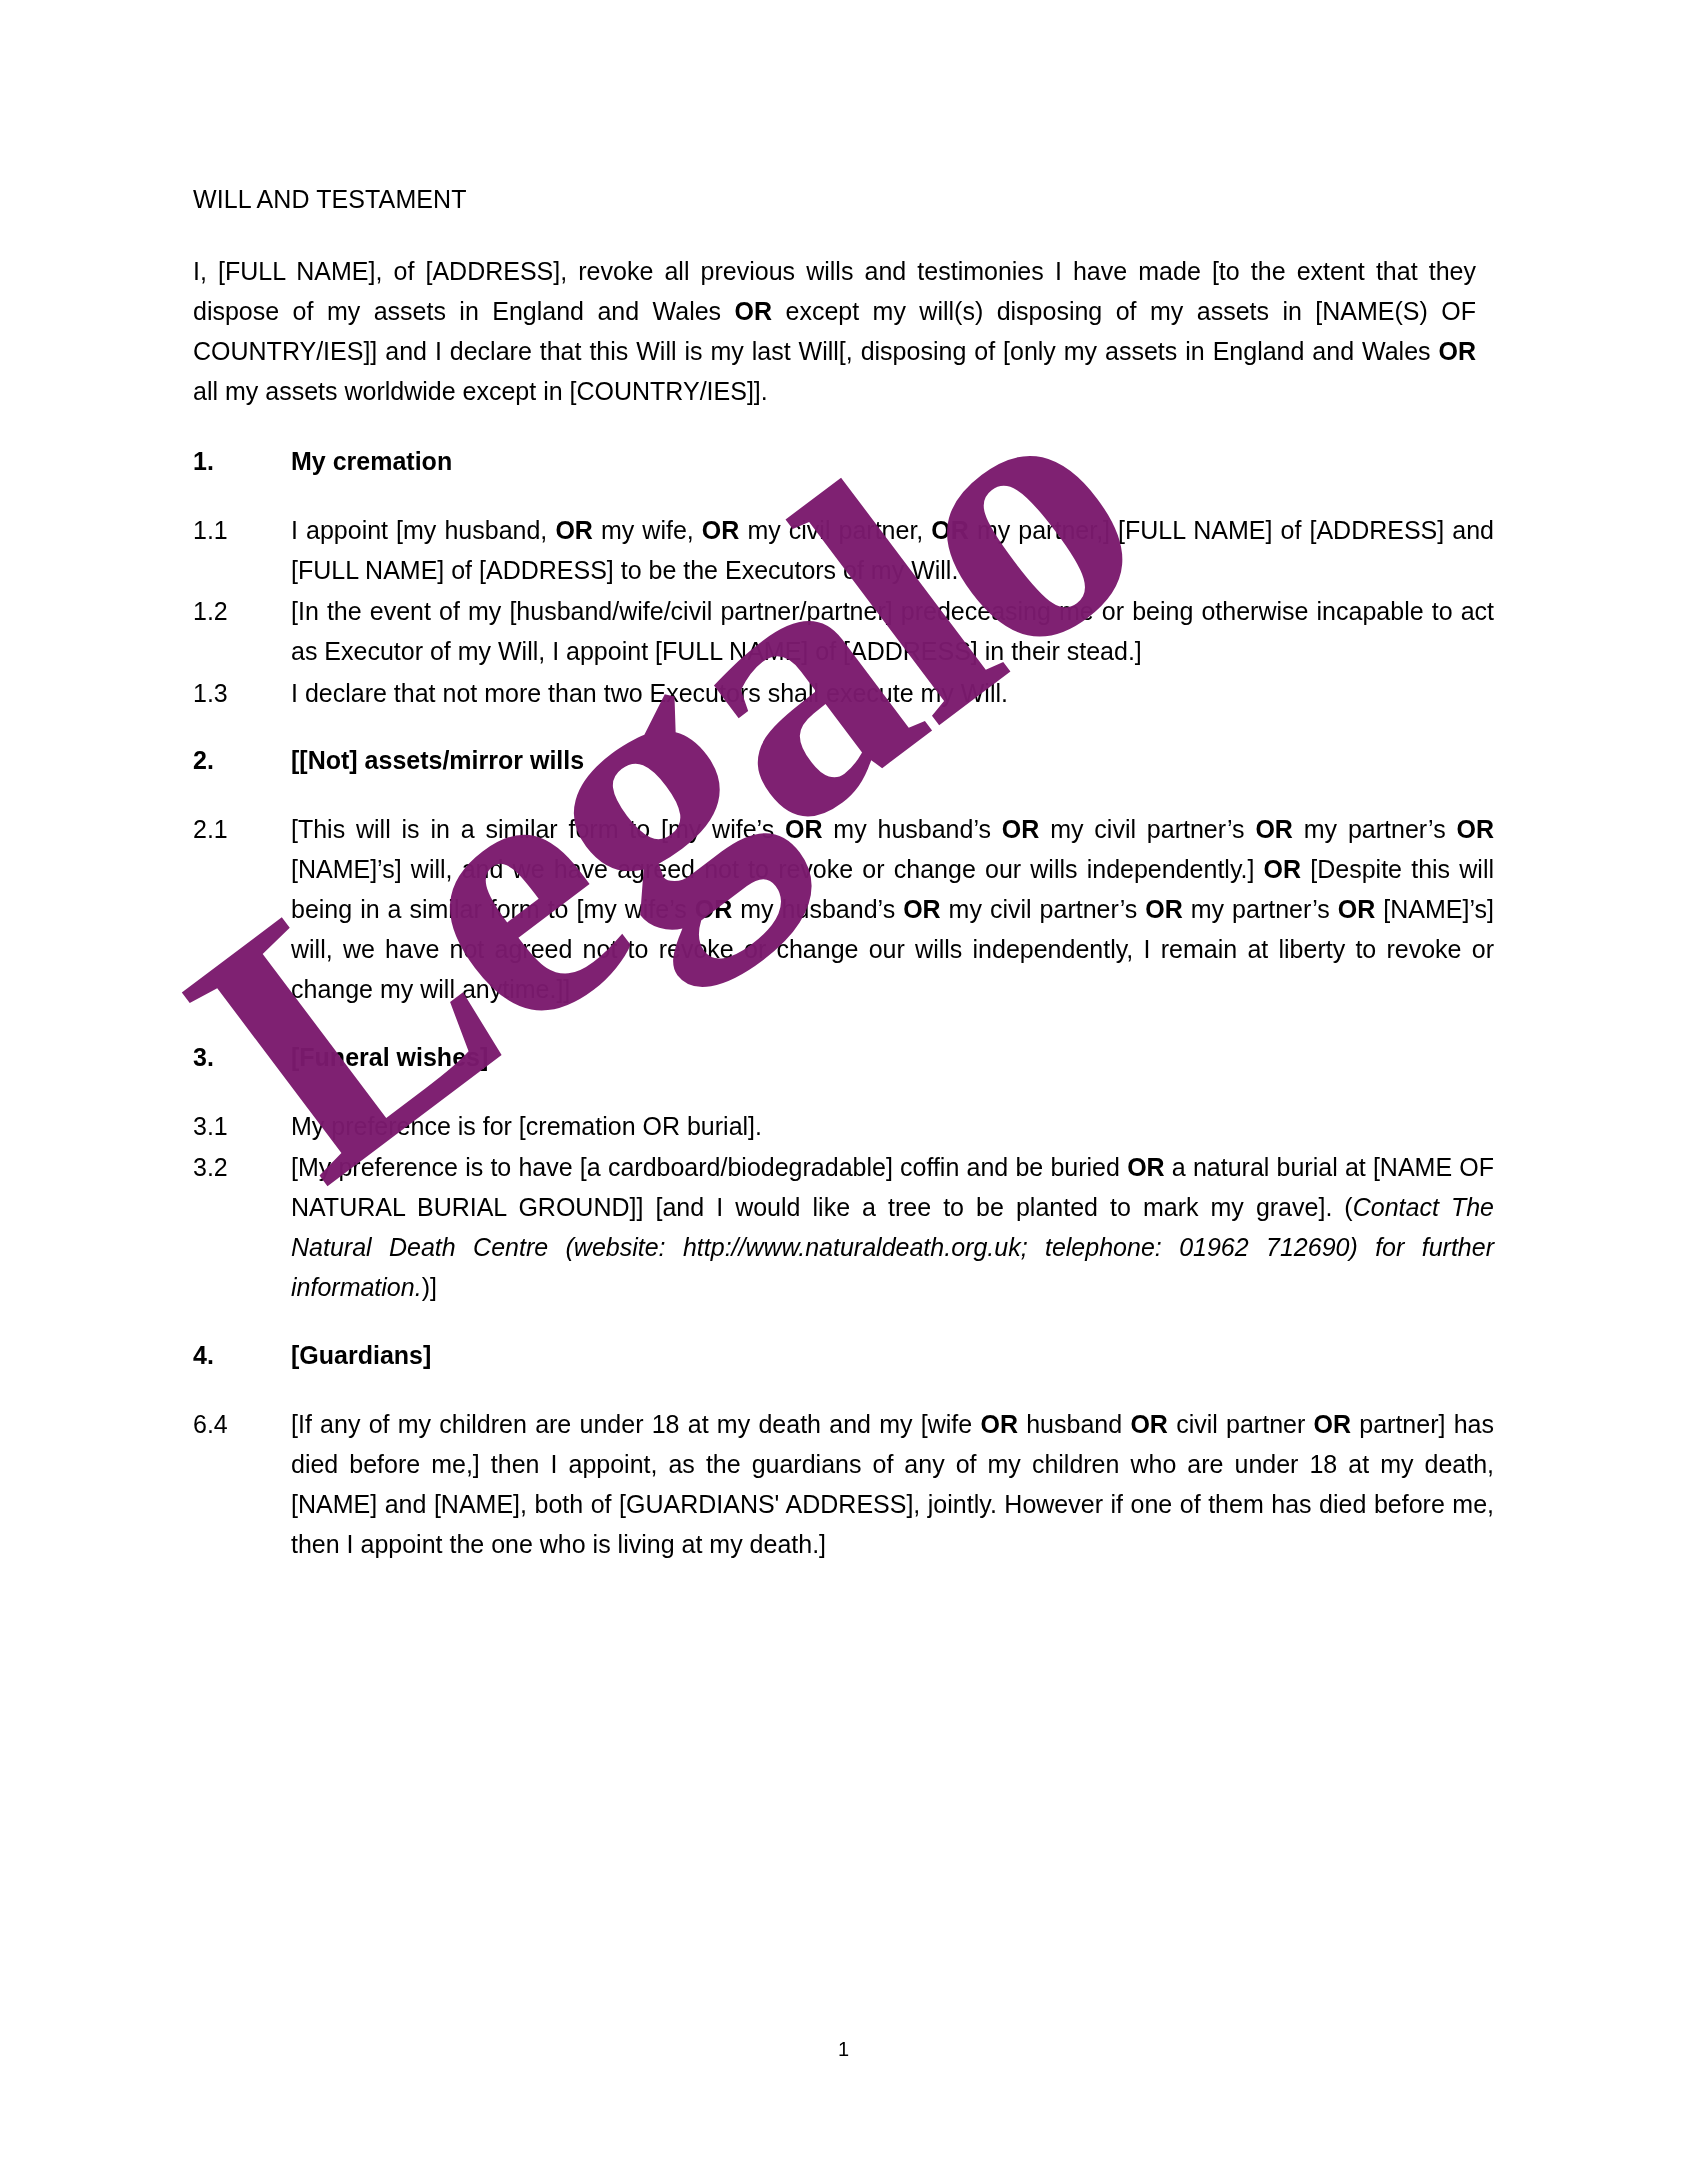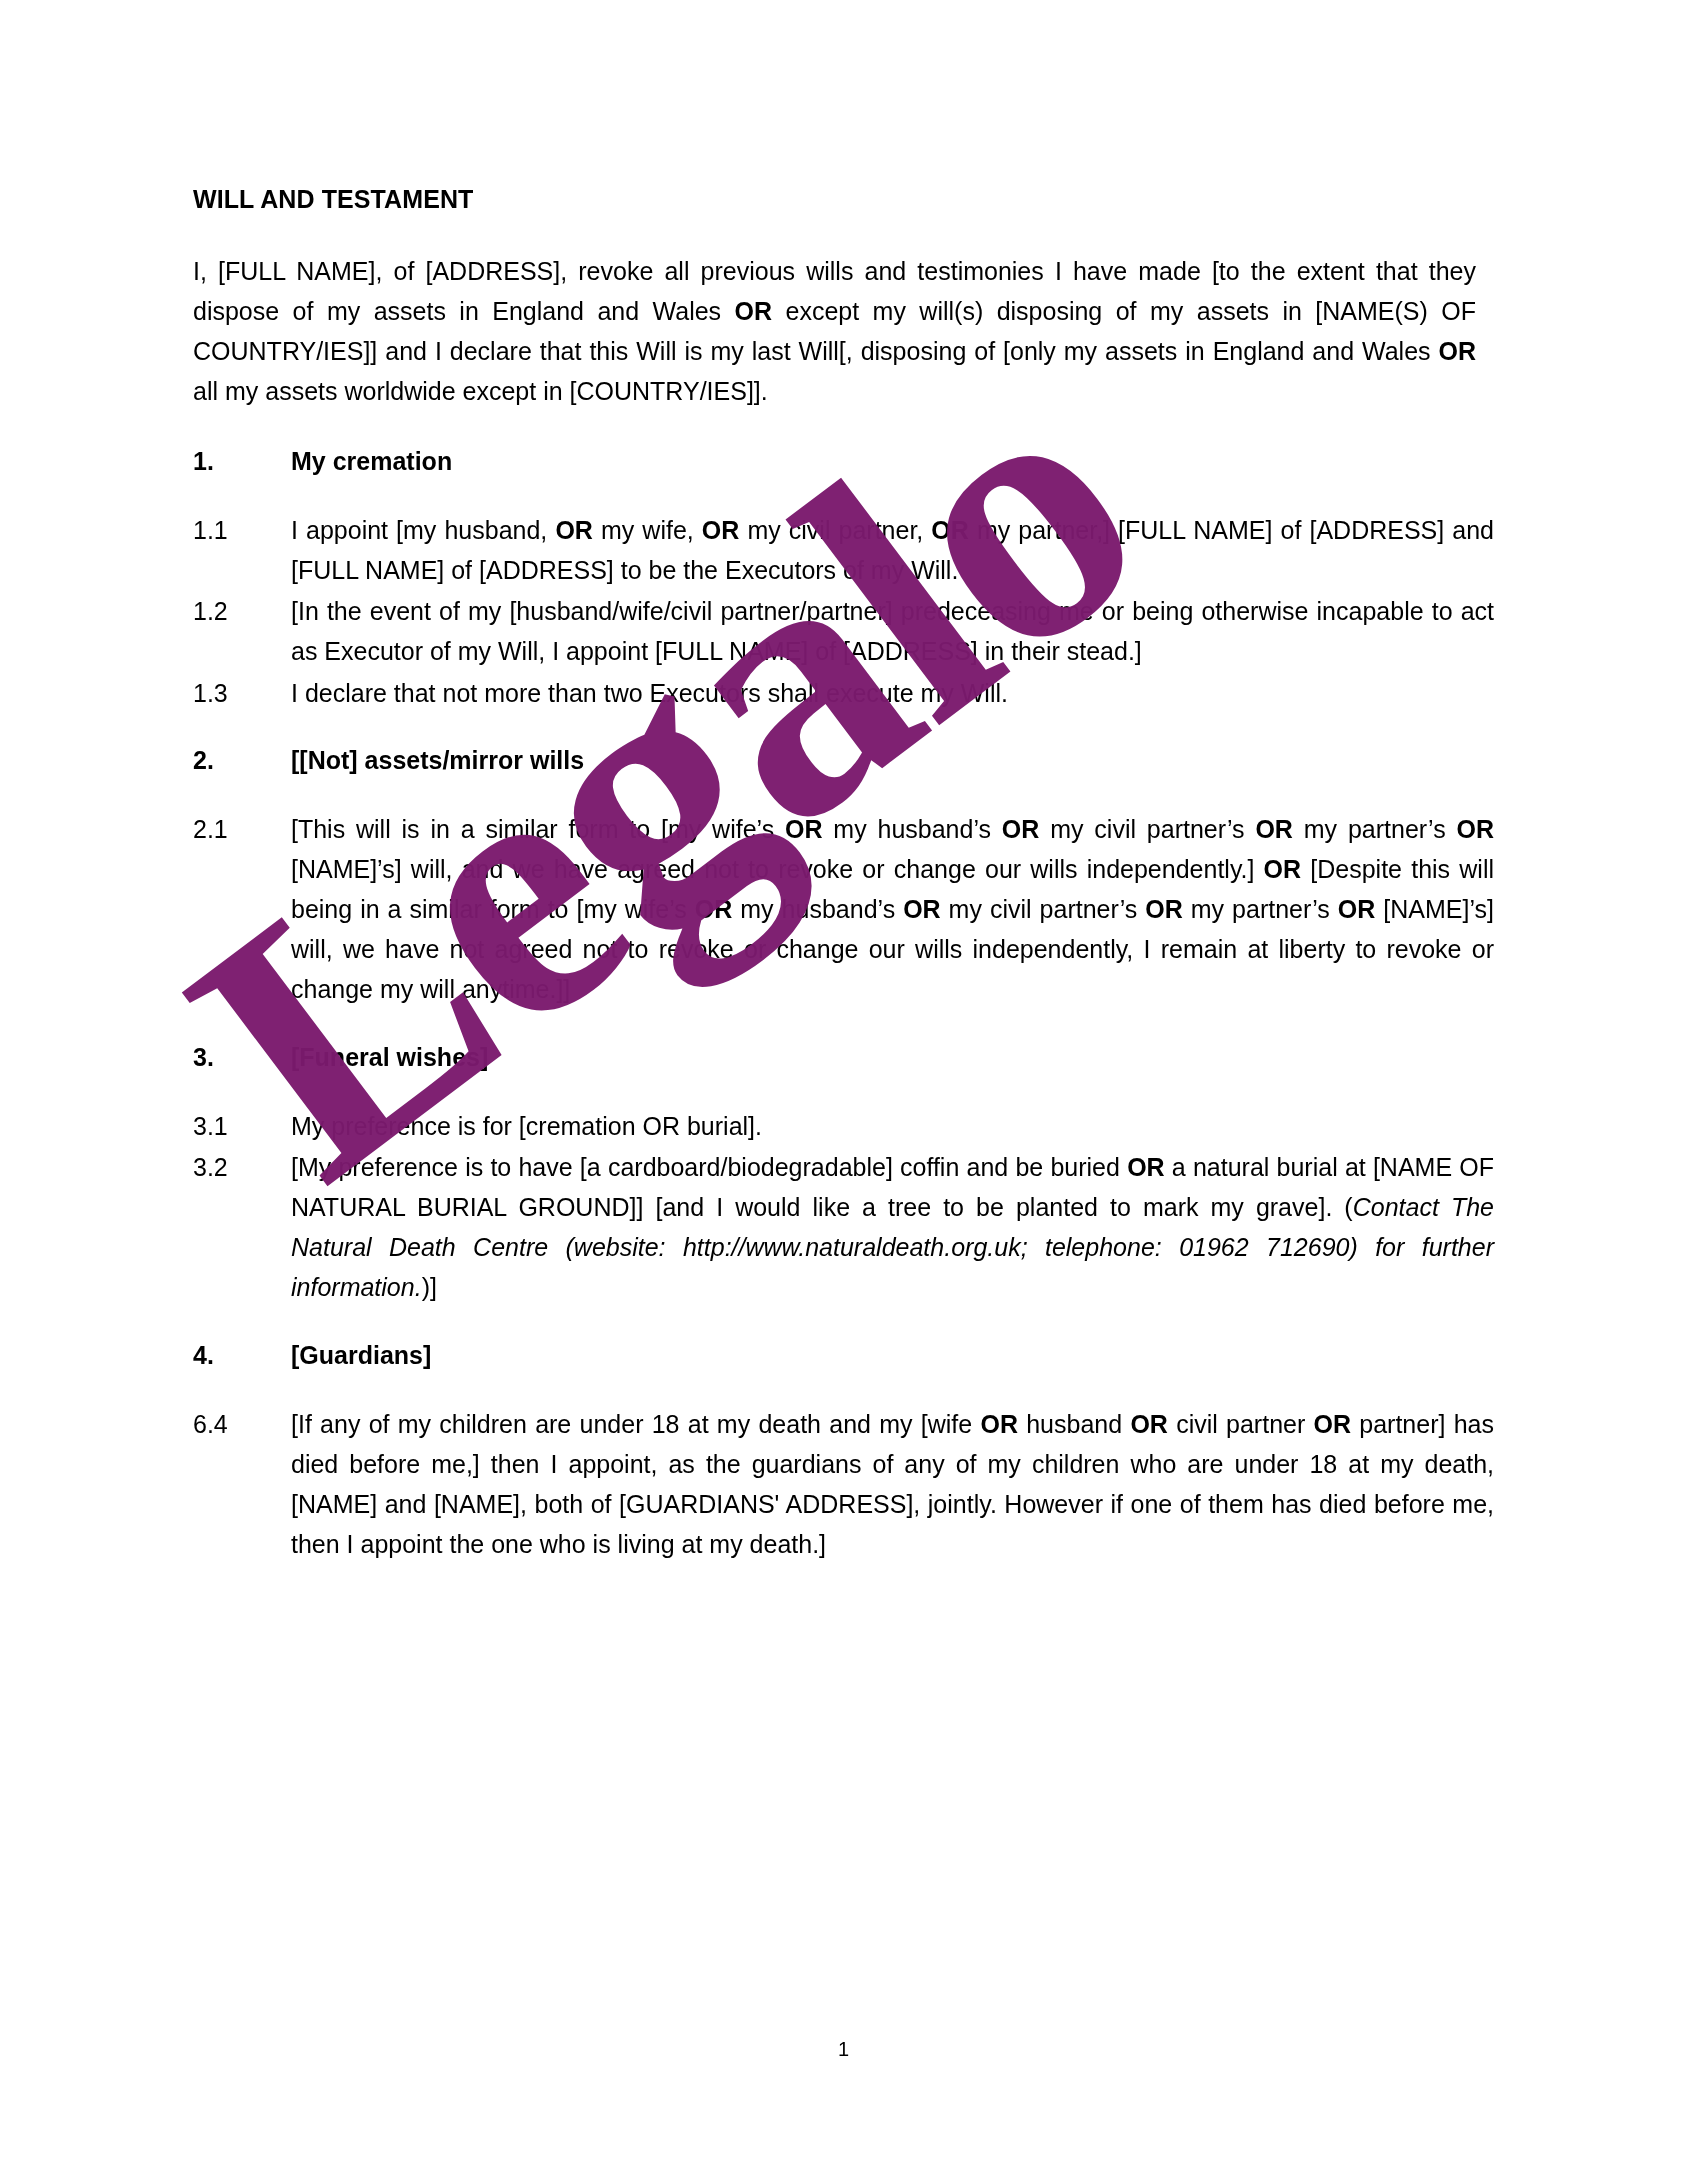--- a/index.html
+++ b/index.html
@@ -23,21 +23,21 @@
     background: #ffffff;
   }
   .content {
     position: absolute;
     left: 193px;
     top: 185px;
     width: 1301px;
   }
   .doc-title {
     font-size: 25px;
-    font-weight: bold;
+    font-weight: normal;
     letter-spacing: 0.1px;
     margin: 0 0 37px 0;
   }
   p.para {
     font-size: 25px;
     line-height: 40px;
     text-align: justify;
     margin: 0 18px 30px 0;
   }
   .heading-row {

